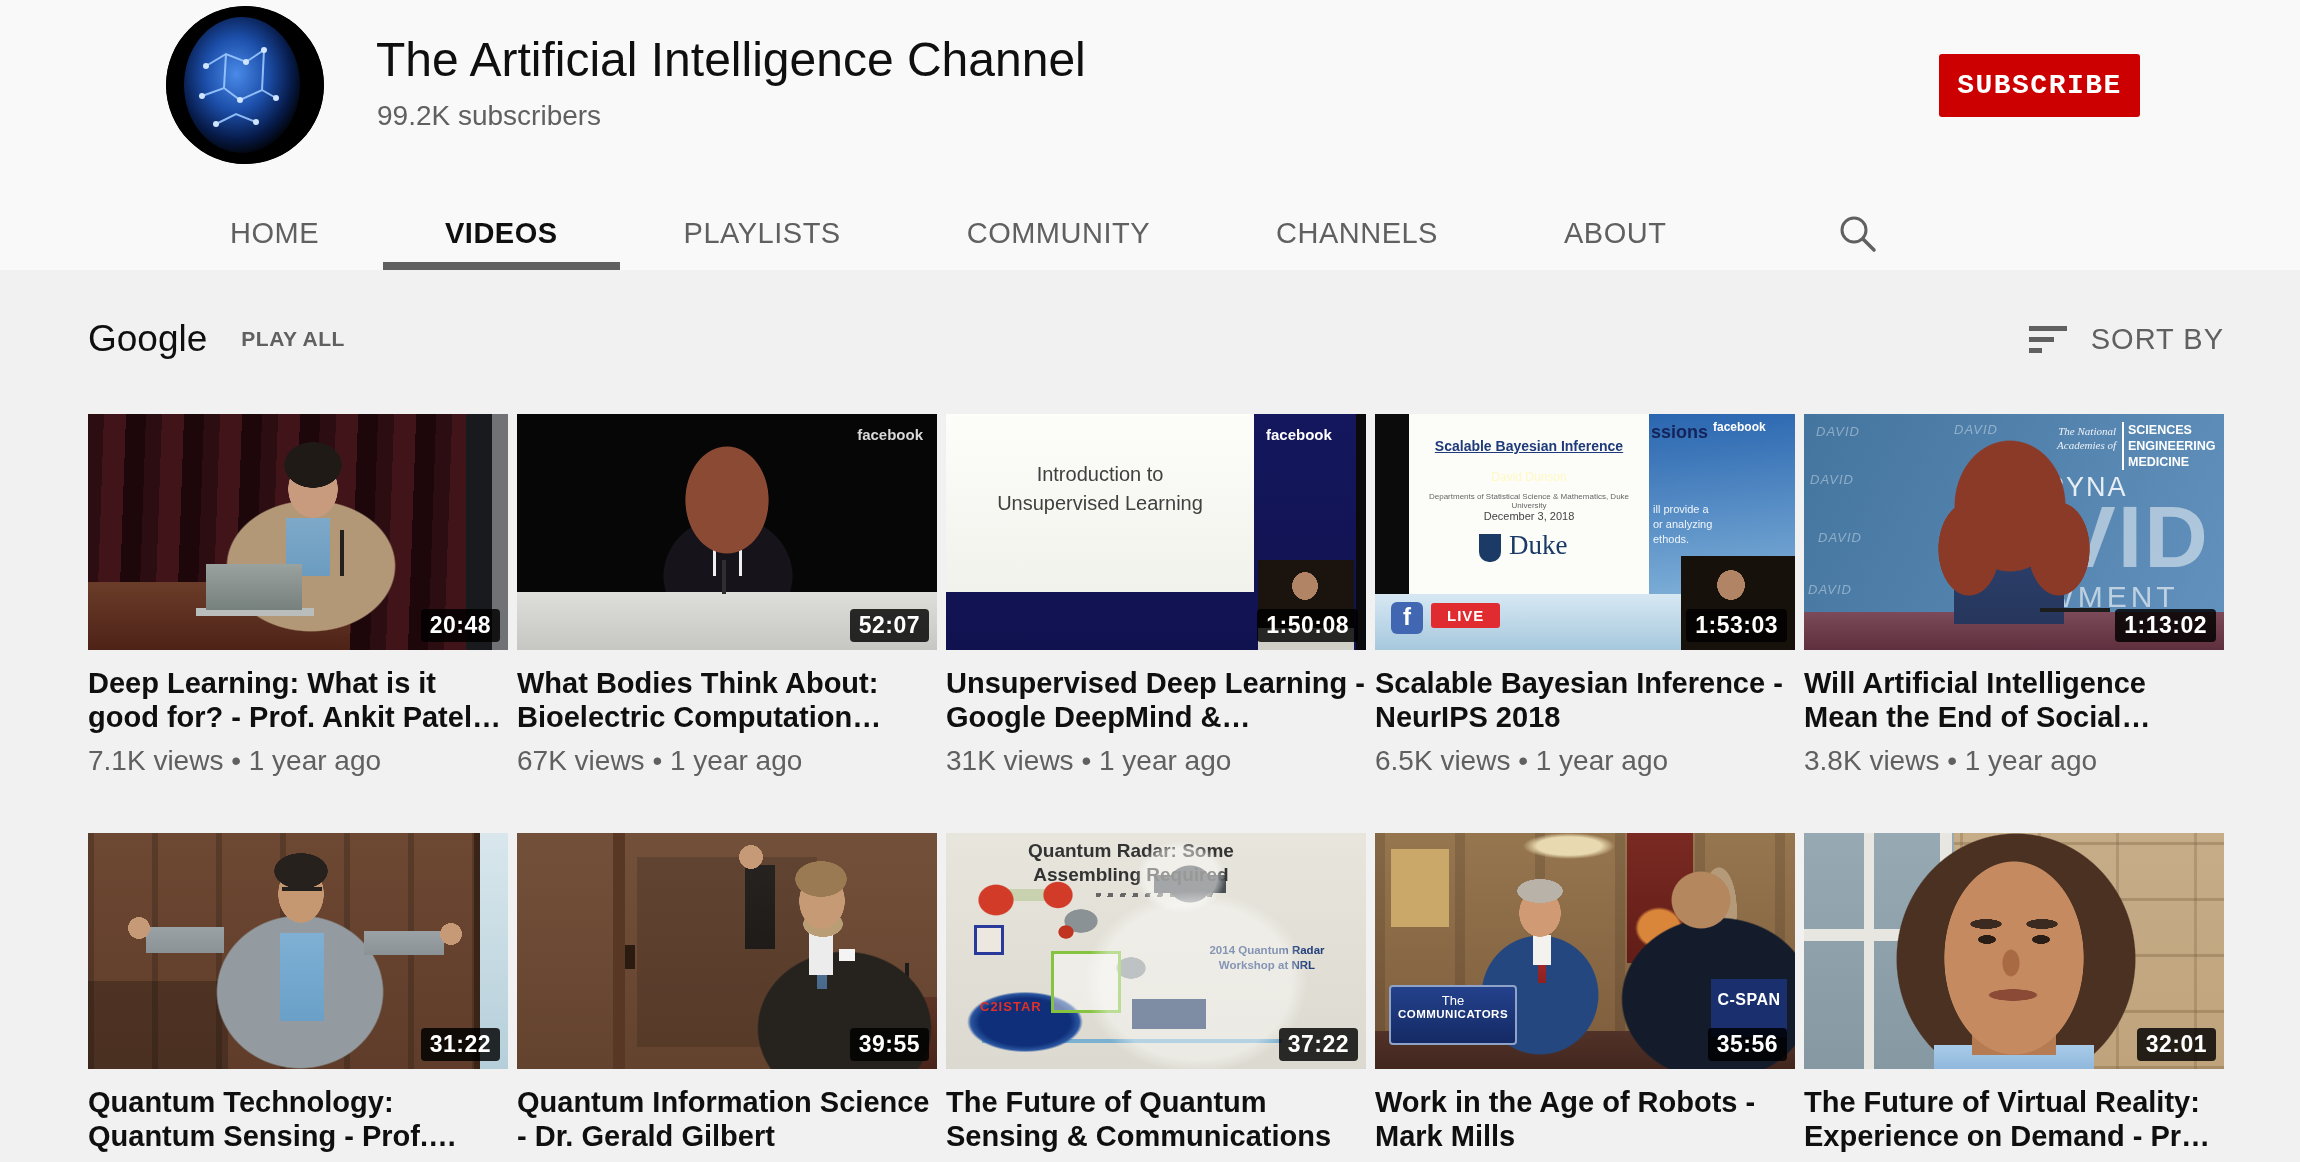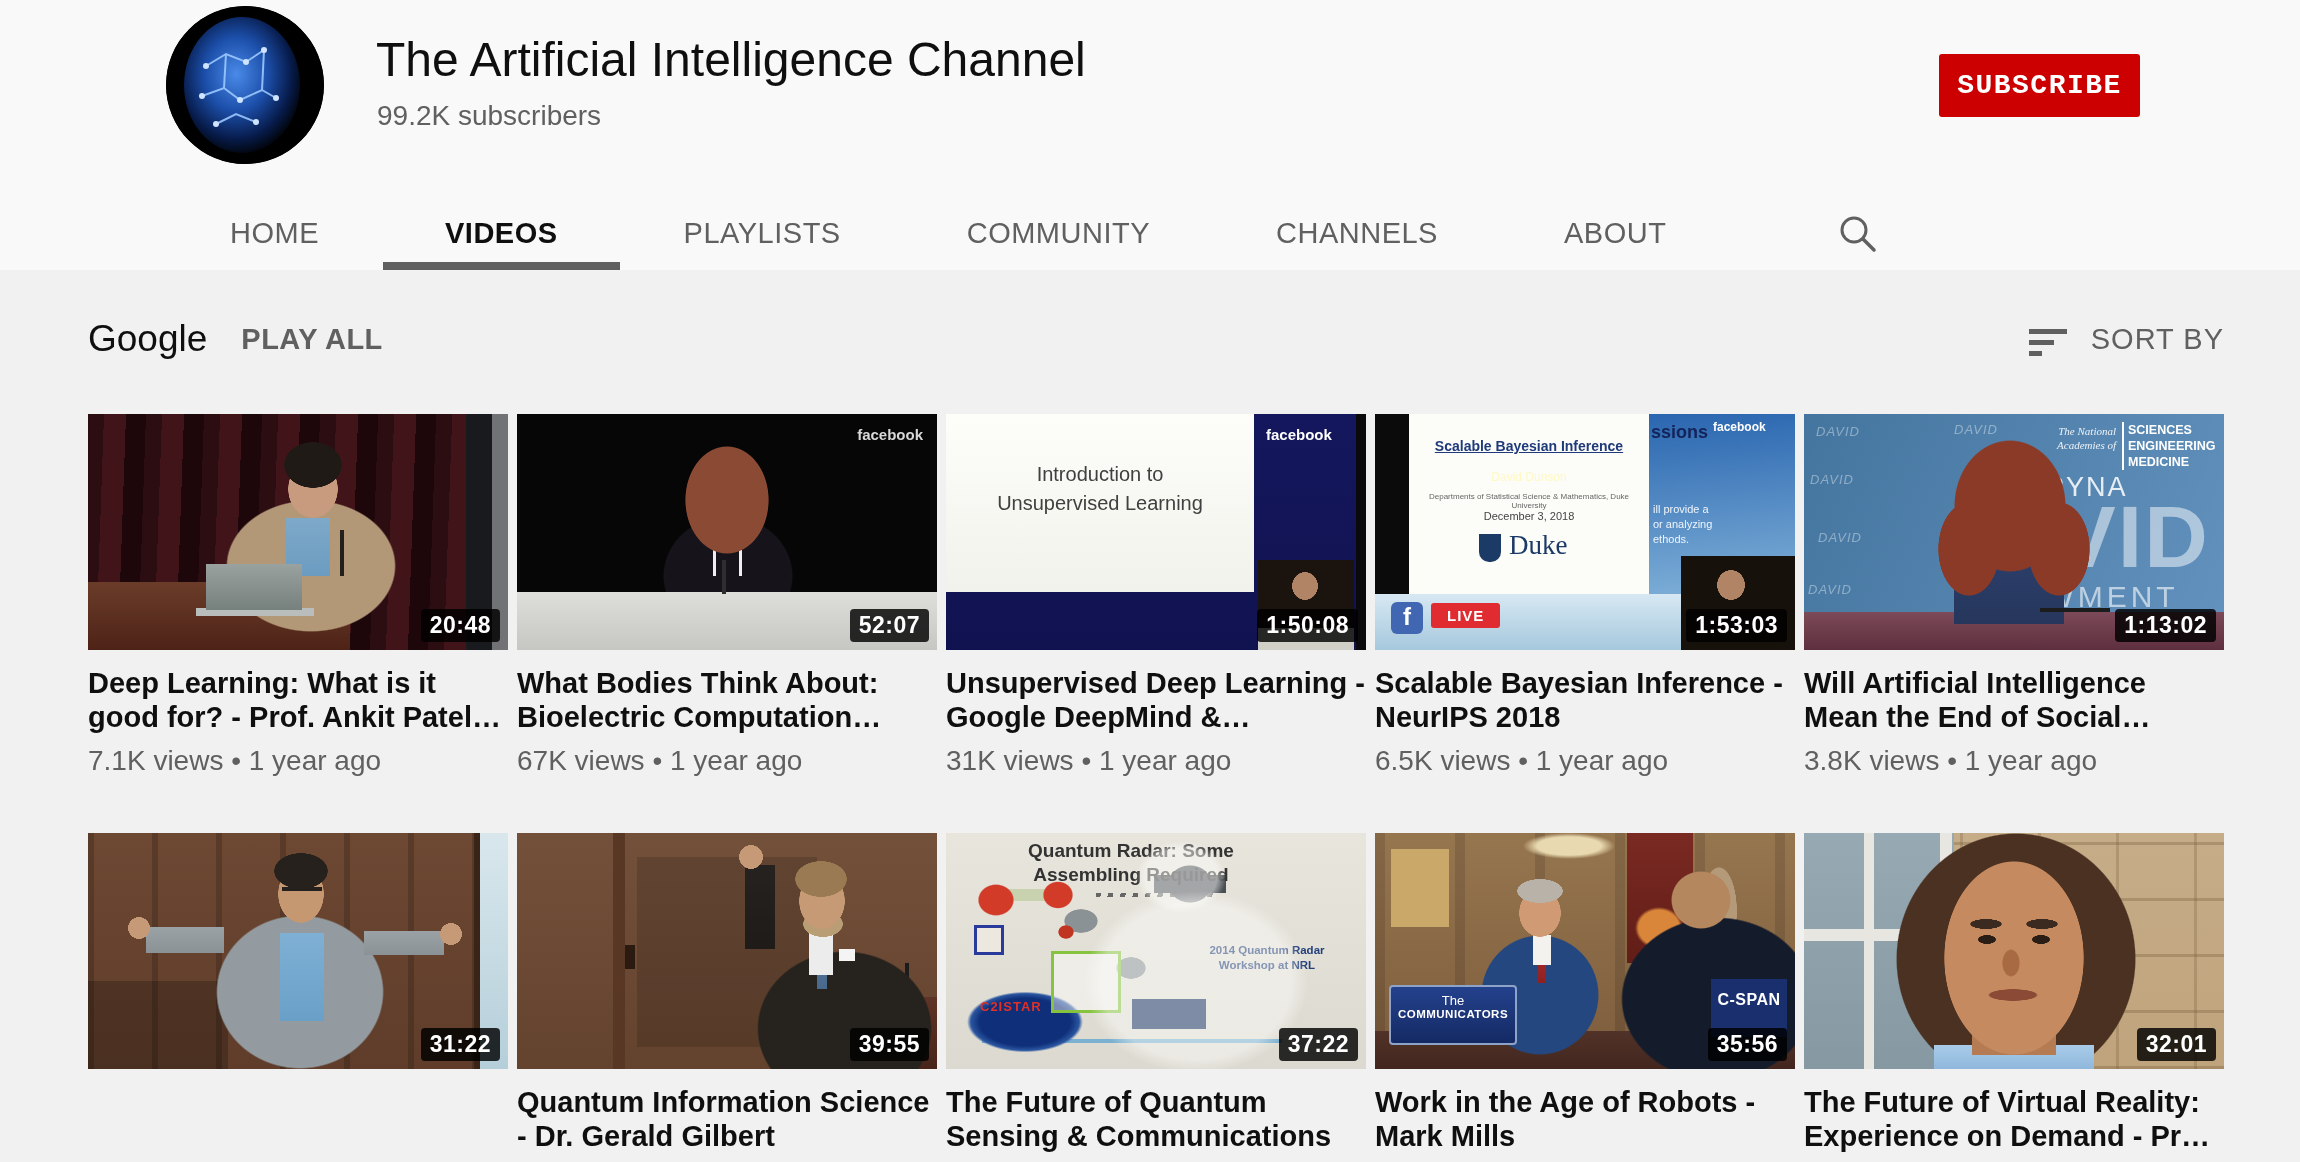--- a/index.html
+++ b/index.html
@@ -19,22 +19,22 @@
   .tabsbar{position:absolute;left:168px;bottom:0;display:flex;align-items:stretch}
   .tab{position:relative;display:flex;align-items:center;height:74px;padding:0 62px;margin-right:2px;
        font-size:29px;letter-spacing:.5px;color:#606060;cursor:pointer;user-select:none}
   .tab.active{color:#0f0f0f;font-weight:700}
   .tab.active::after{content:"";position:absolute;left:0;right:0;bottom:0;height:8px;background:#606060}
   .search-btn{display:flex;align-items:center;height:74px;padding:0 36px;margin-left:70px;cursor:pointer;background:none;border:none}
 
   
   .toolbar{display:flex;align-items:center;height:42px;margin:48px 76px 0 88px}
   .uploads{font-size:37px;color:#0f0f0f}
-  .playall{margin-left:34px;font-size:29px;font-weight:700;color:#606060;letter-spacing:.5px;cursor:pointer}
-  .sortby{margin-left:auto;display:flex;align-items:flex-end;gap:24px;font-size:29px;color:#606060;
+  .playall{margin-left:34px;font-size:21px;font-weight:700;color:#606060;letter-spacing:.5px;cursor:pointer}
+  .sortby{margin-left:auto;display:flex;align-items:center;gap:24px;font-size:29px;color:#606060;
           letter-spacing:1px;cursor:pointer}
   .sort-icon{width:38px;height:27px;background:
       linear-gradient(#606060,#606060) 0 0/38px 5px no-repeat,
       linear-gradient(#606060,#606060) 0 11px/25px 5px no-repeat,
       linear-gradient(#606060,#606060) 0 22px/13px 5px no-repeat}
 
   
   .grid{margin:54px 0 0 88px;display:grid;grid-template-columns:repeat(5,420px);column-gap:9px;row-gap:55px}
   .card{width:420px;cursor:pointer}
   .thumb{position:relative;width:420px;height:236px;overflow:hidden;background:#111}
@@ -385,20 +385,21 @@
     </div>
     <div class="vtitle">Will Artificial Intelligence Mean the End of Social…</div>
     <div class="vmeta">3.8K views • 1 year ago</div>
   </div>
 
   <div class="card">
     <div class="thumb t6">
       <div class="art"></div>
       <span class="dur">31:22</span>
     </div>
+    <div class="vtitle">Quantum Technology: Quantum Sensing - Prof.…</div>
     <div class="vmeta"></div>
   </div>
 
   <div class="card">
     <div class="thumb t7">
       <div class="art"></div>
       <span class="dur">39:55</span>
     </div>
     <div class="vtitle">Quantum Information Science - Dr. Gerald Gilbert</div>
     <div class="vmeta"></div>

